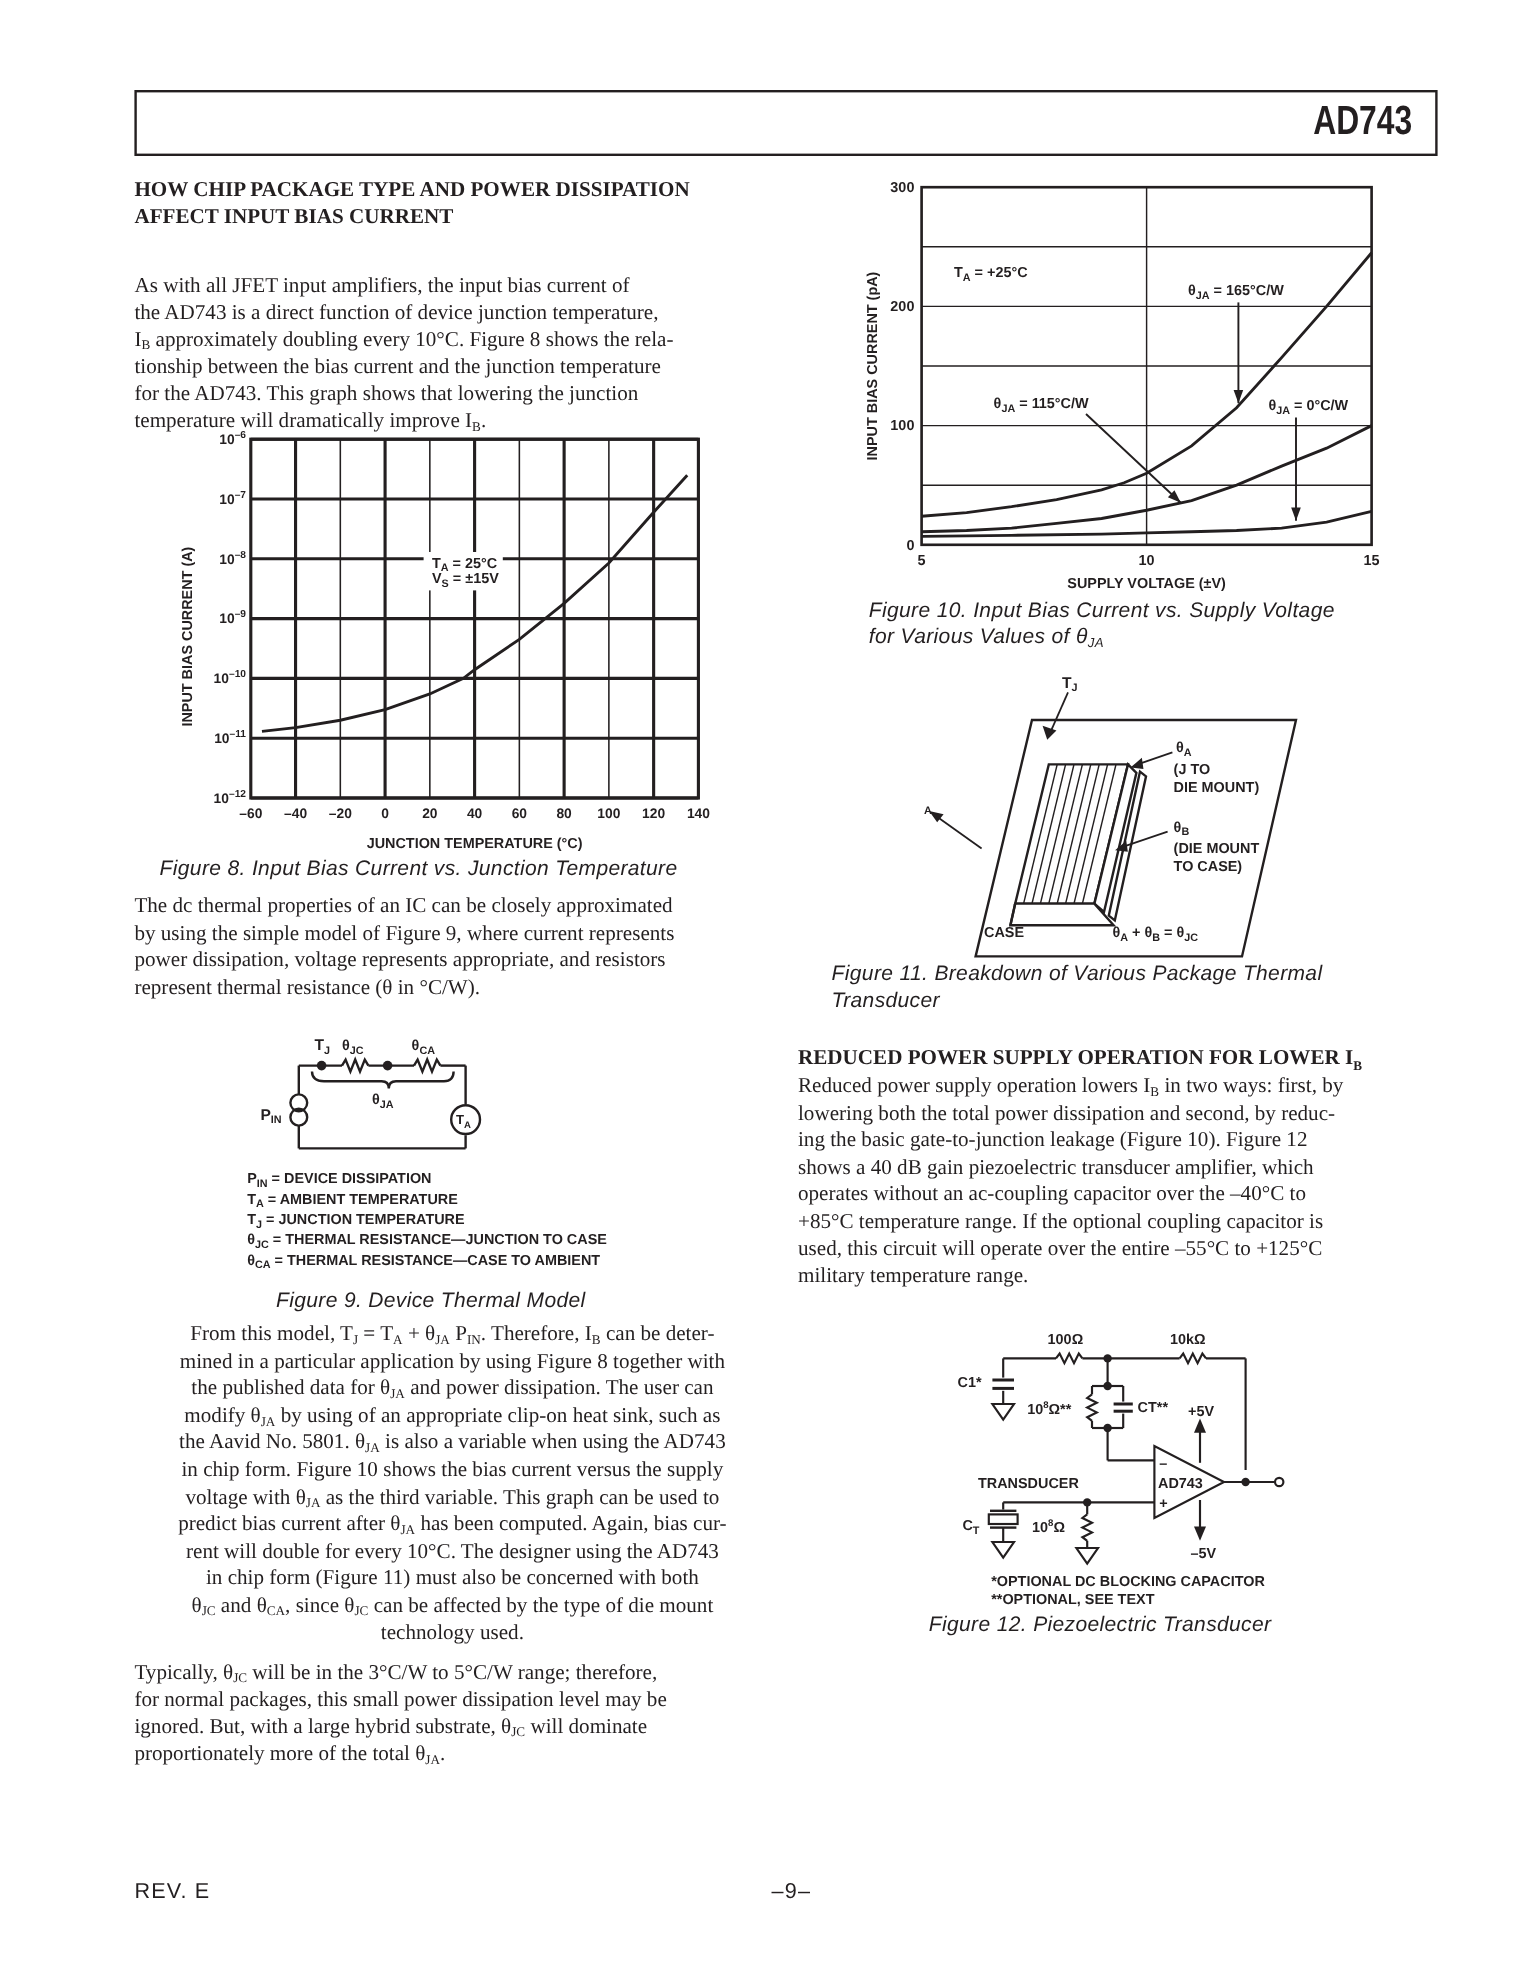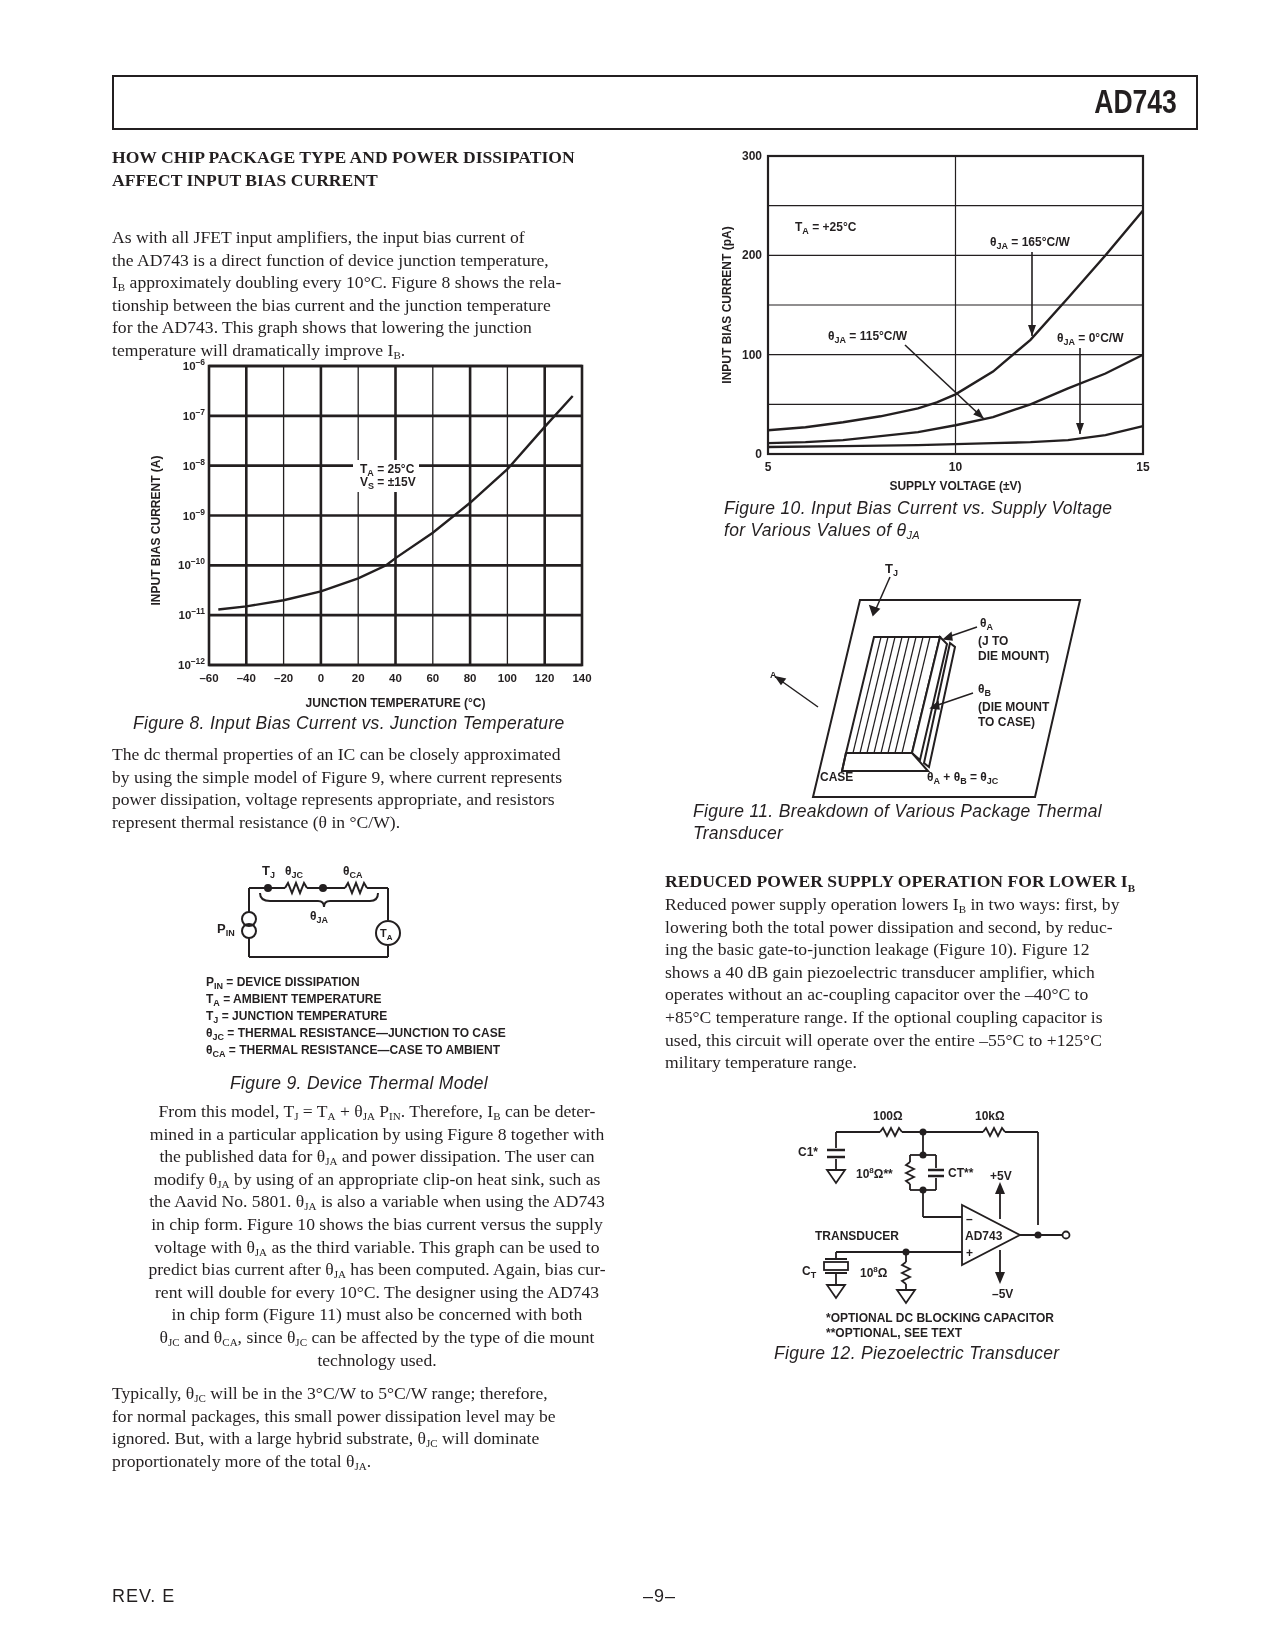--- a/index.html
+++ b/index.html
@@ -6,21 +6,21 @@
   body{width:1275px;height:1650px;position:relative;overflow:hidden;color:#231f20;font-family:"Liberation Serif",serif;}
   .abs{position:absolute;}
   .hdr-box{left:112px;top:75px;width:1082px;height:51px;border:2.5px solid #231f20;}
   .hdr-title{right:98px;top:82px;font-family:"Liberation Sans",sans-serif;font-weight:bold;font-size:34px;letter-spacing:0px;transform:scaleX(0.78);transform-origin:right top;}
   .h{font-weight:bold;font-size:17.6px;line-height:22.5px;}
   .p{font-size:17.6px;line-height:22.6px;}
   .p sub{font-size:11px;vertical-align:-3px;line-height:0;}
   .cap{font-family:"Liberation Sans",sans-serif;font-style:italic;font-size:17.5px;line-height:22px;letter-spacing:0.3px;}
   .cap sub{font-size:11px;vertical-align:-3px;line-height:0;}
   svg text{font-family:"Liberation Sans",sans-serif;font-weight:bold;fill:#231f20;}
-  .foot{font-family:"Liberation Sans",sans-serif;font-size:18px;letter-spacing:1px;margin-top:20px;}
+  .foot{font-family:"Liberation Sans",sans-serif;font-size:18px;letter-spacing:1px;}
 </style>
 </head>
 <body>
 
 <div class="abs hdr-box"></div>
 <div class="abs hdr-title">AD743</div>
 
 <div class="abs h" style="left:112px;top:146px;width:520px;">
   <div>HOW CHIP PACKAGE TYPE AND POWER DISSIPATION</div>
   <div>AFFECT INPUT BIAS CURRENT</div>

